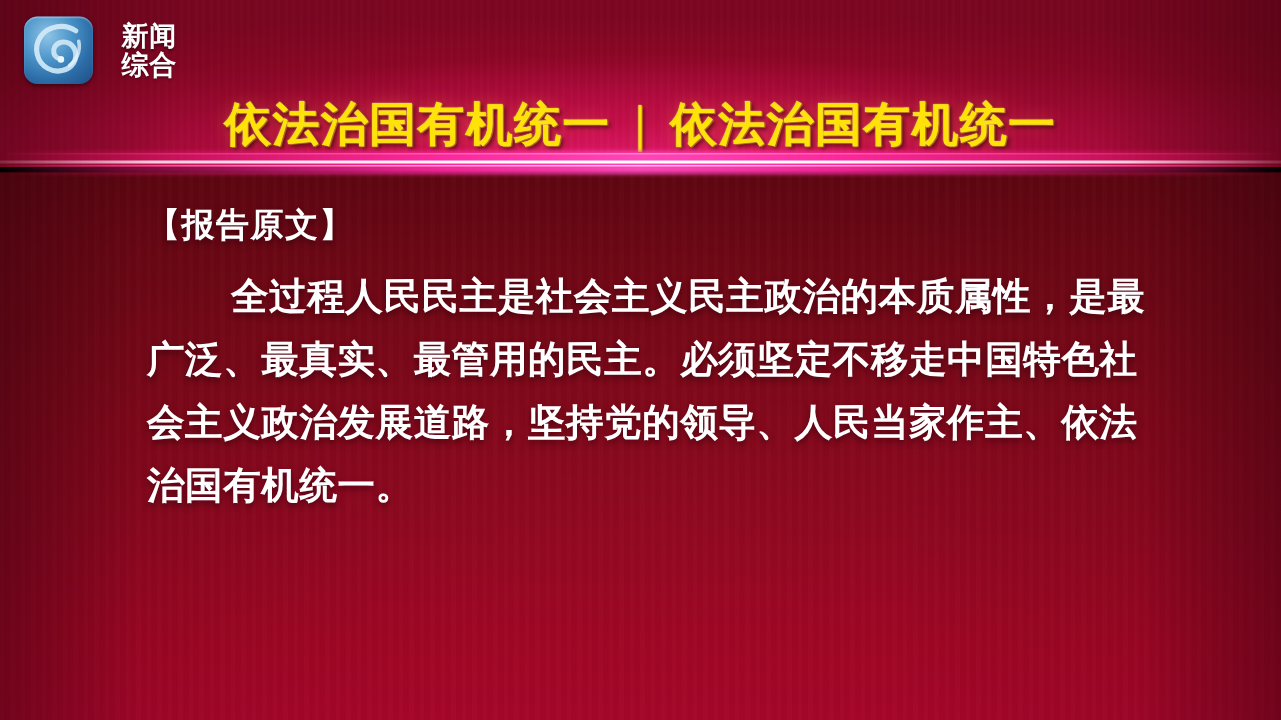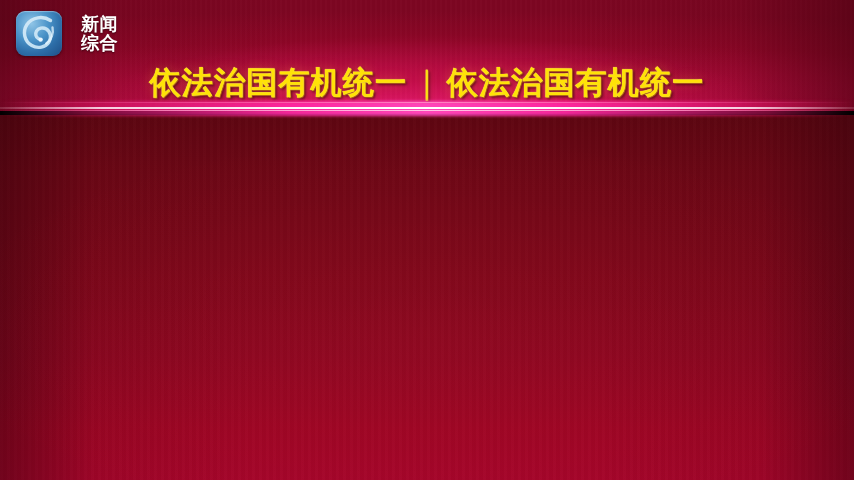--- a/index.html
+++ b/index.html
@@ -177,15 +177,19 @@
     <div class="div-glow"></div>
     <div class="div-line-top"></div>
     <div class="div-line-a"></div>
     <div class="div-line-b"></div>
   </div>
 
   <div class="body-area">
     <div class="body-tex"></div>
     <div class="body-vig"></div>
 
+    <div class="copy">
+      <div class="copy-label">【报告原文】</div>
+      <div class="copy-body">全过程人民民主是社会主义民主政治的本质属性，是最广泛、最真实、最管用的民主。必须坚定不移走中国特色社会主义政治发展道路，坚持党的领导、人民当家作主、依法治国有机统一。</div>
+    </div>
   </div>
 
 </div>
 
 </body></html>

